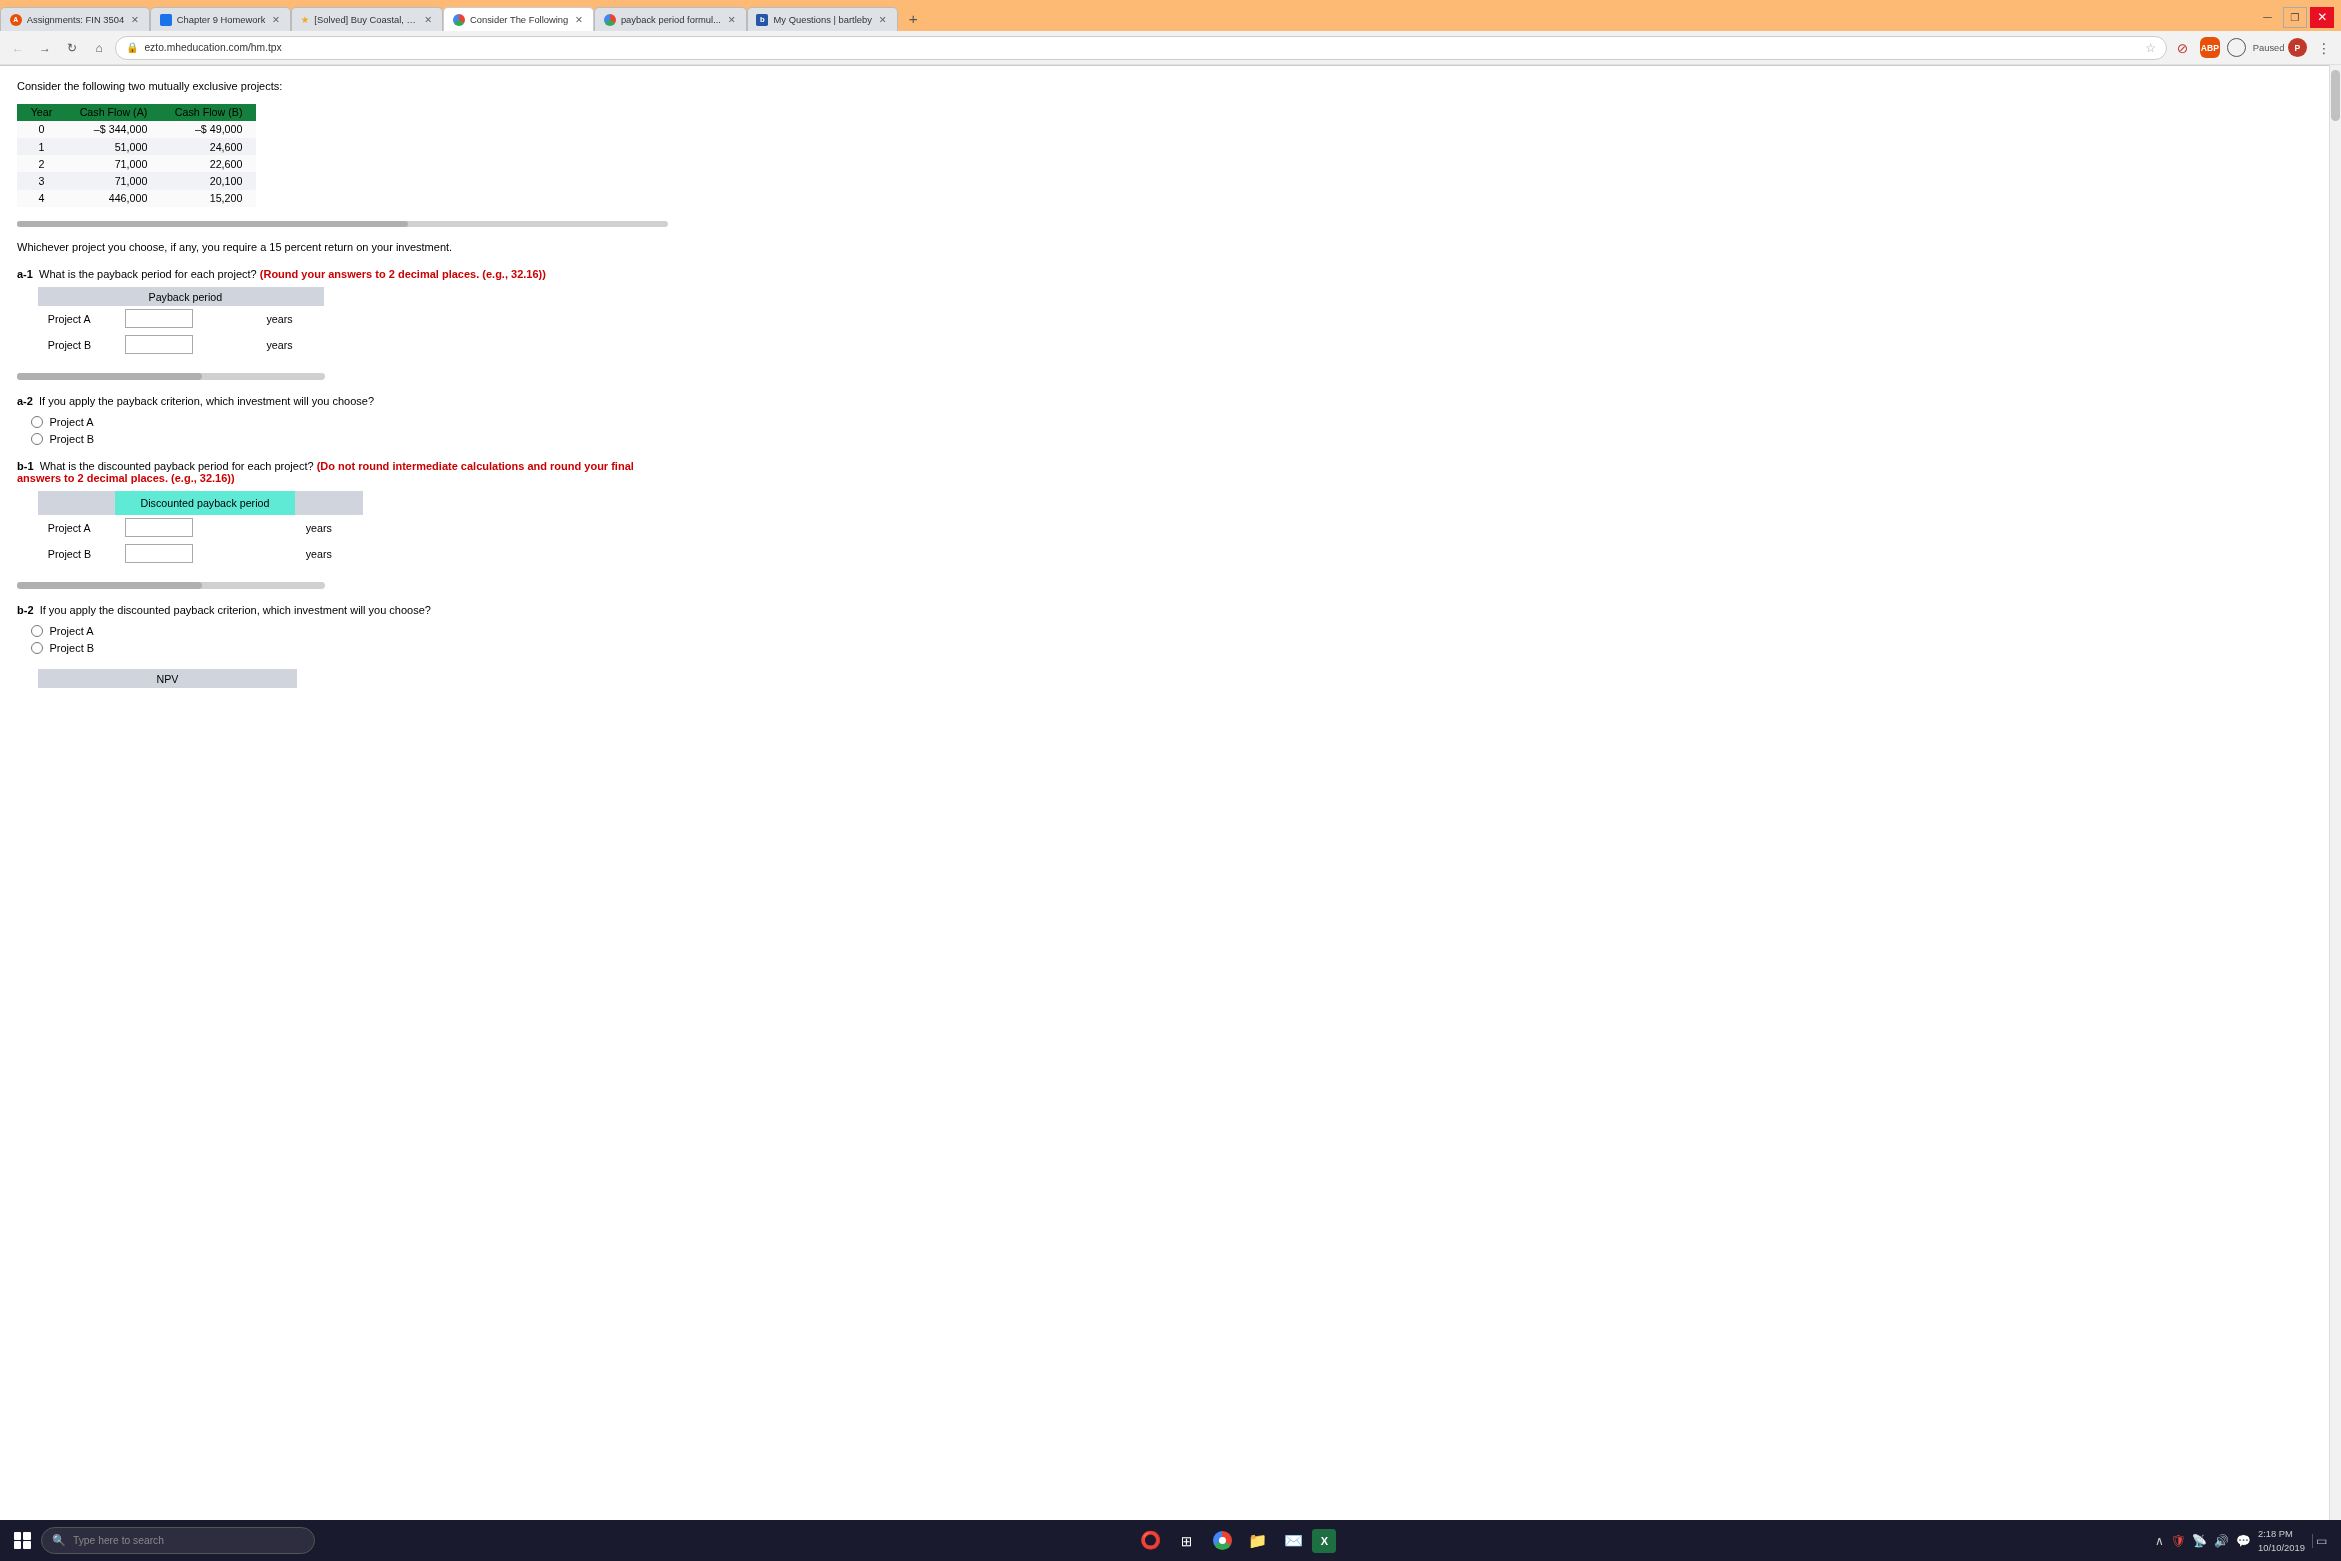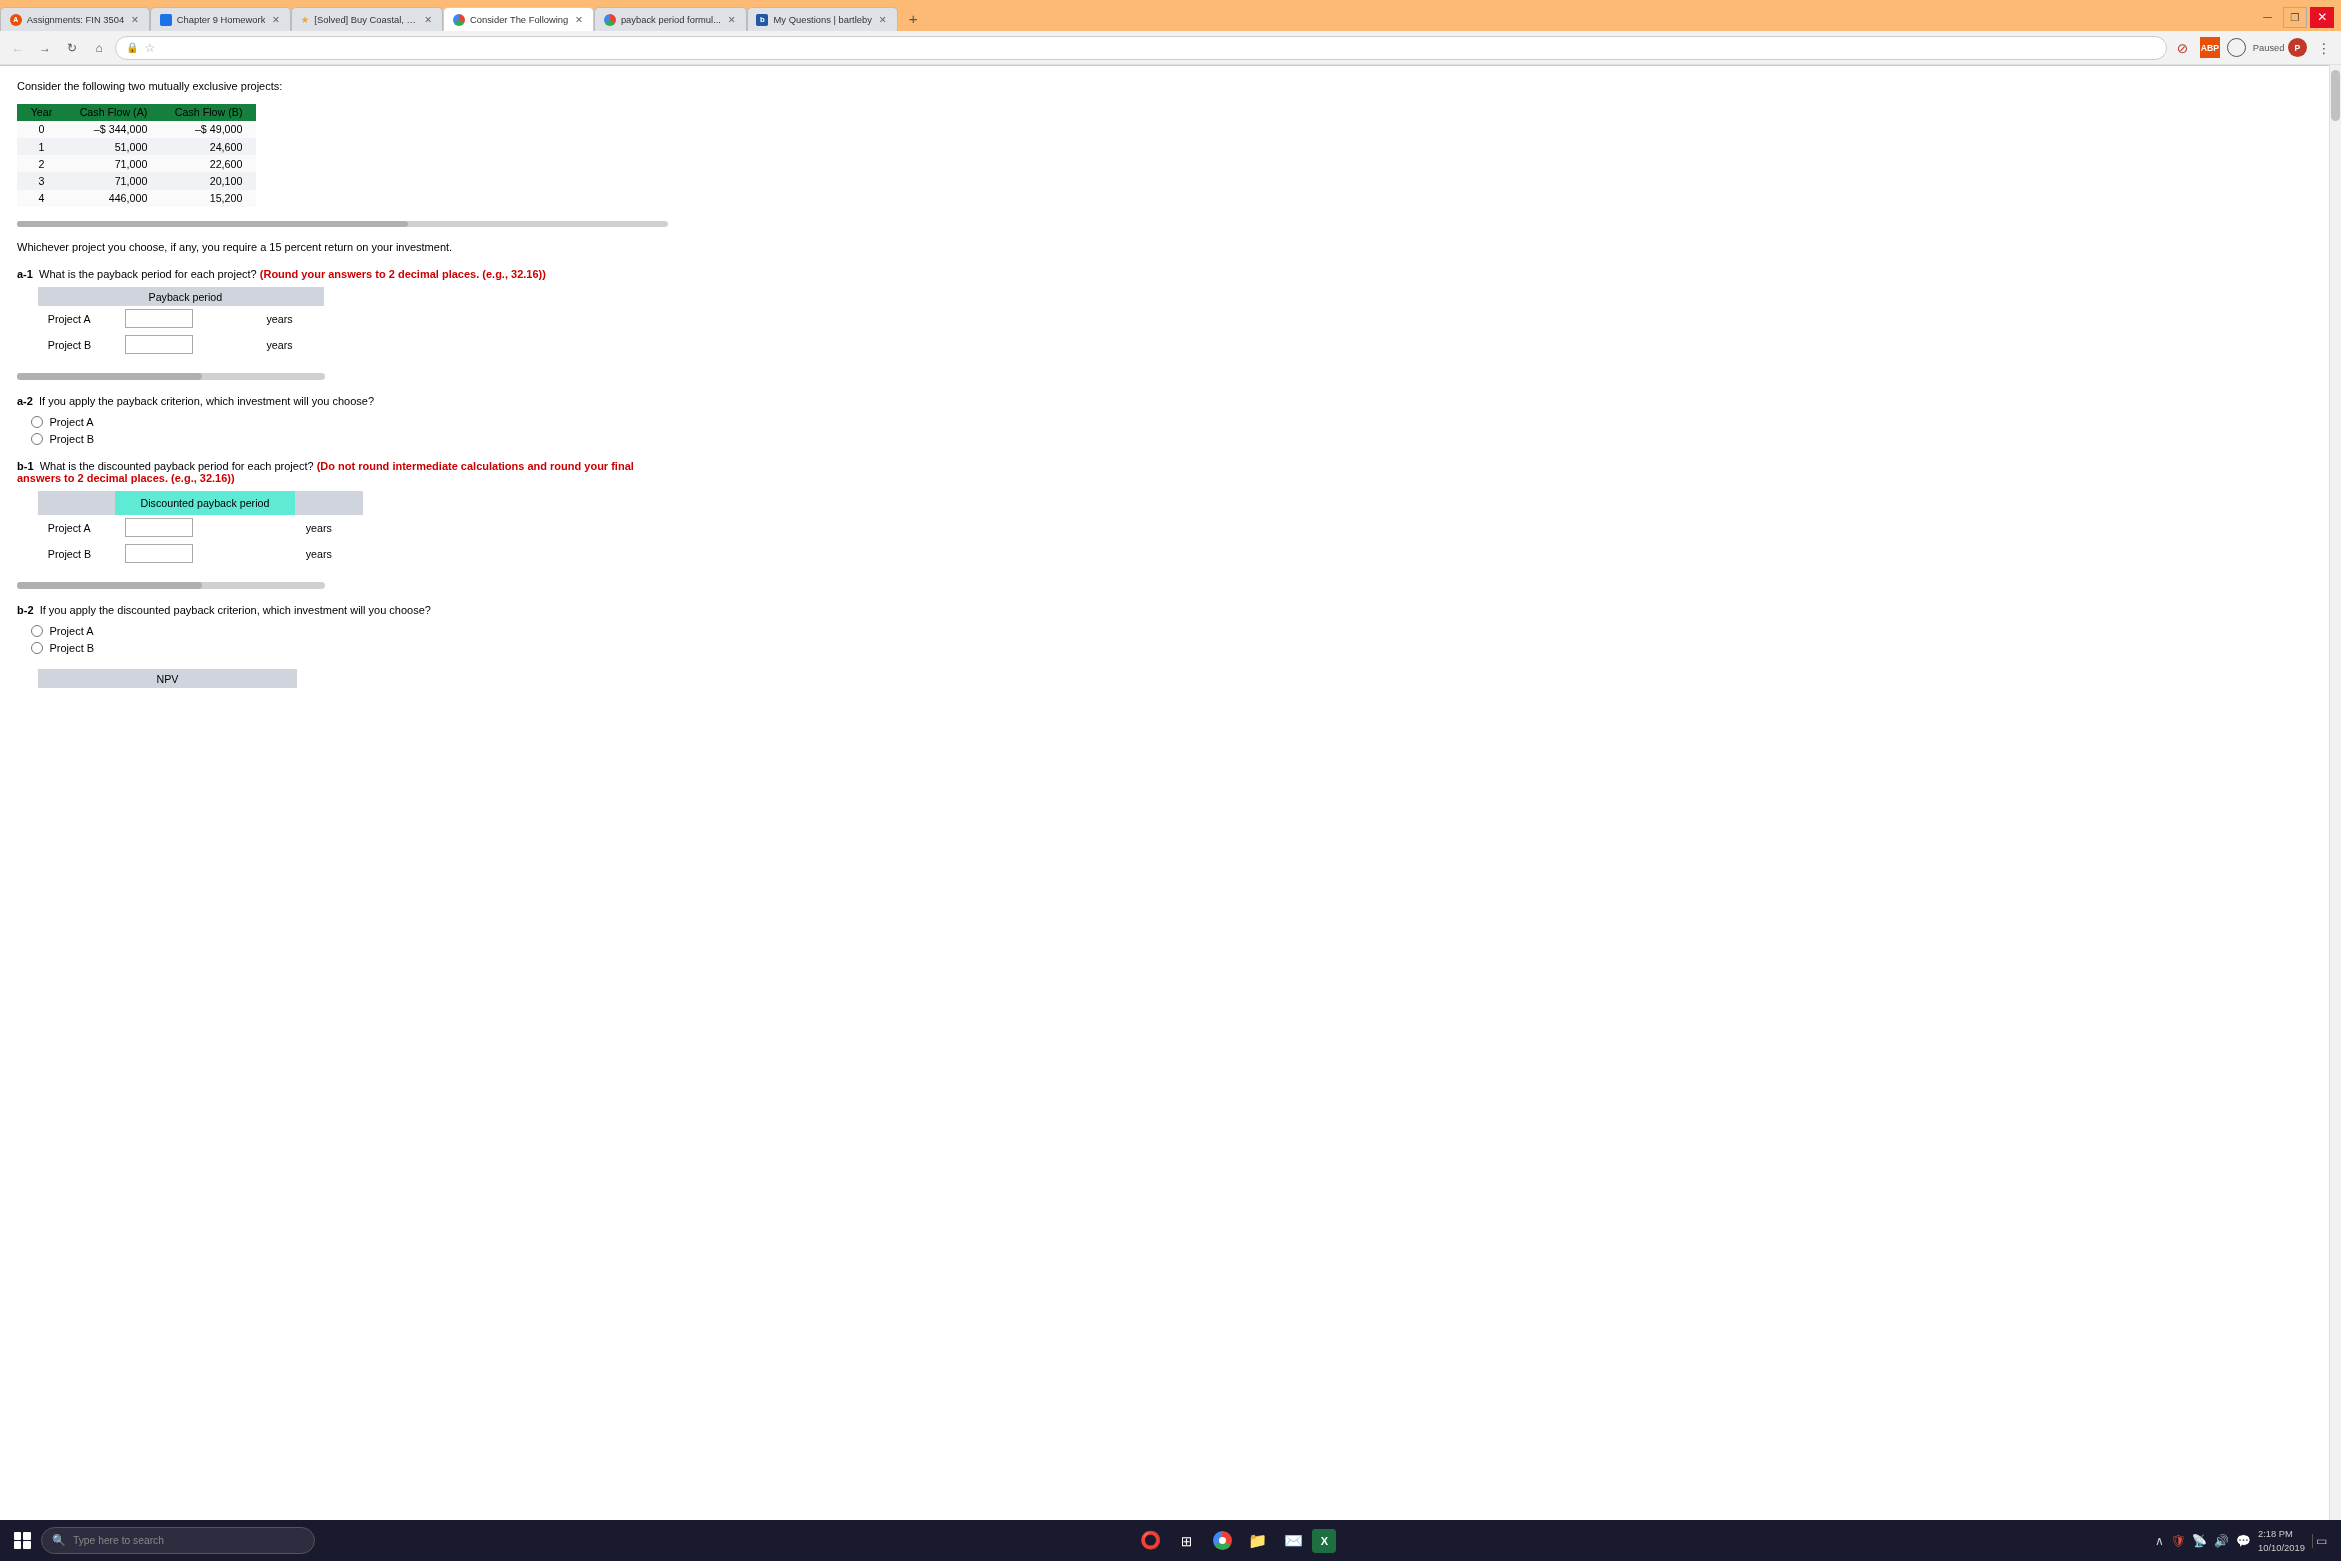--- a/index.html
+++ b/index.html
@@ -409,25 +409,26 @@
     </div>
   </div>
 
   <div class="nav-bar">
     <button class="nav-btn disabled">←</button>
     <button class="nav-btn">→</button>
     <button class="nav-btn">↻</button>
     <button class="nav-btn">⌂</button>
     <div class="address-bar">
       <span class="address-secure">🔒</span>
+      <span class="address-text">ezto.mheducation.com/hm.tpx</span>
       <span style="color:#aaa;font-size:12px;">☆</span>
     </div>
     <div class="nav-icons">
       <div class="nav-icon" style="color:#c0392b;font-size:13.7px;">⊘</div>
-      <div class="nav-icon" style="background:#e8500a;color:white;border-radius:0;font-size:8.6px;font-weight:bold;">ABP</div>
+      <div class="nav-icon" style="background:#e8500a;color:white;border-radius:6px;font-size:8.6px;font-weight:bold;">ABP</div>
       <div class="nav-icon" style="width:19px;height:19px;border-radius:50%;border:1.7px solid #555;"></div>
       <div class="paused-badge">
         <span>Paused</span>
         <div class="avatar">P</div>
       </div>
       <div class="nav-icon" style="font-size:13.7px;">⋮</div>
     </div>
 
     <div style="position:absolute;right:0;top:65px;width:12px;height:calc(100vh - 106px);background:#f1f1f1;border-left:0.9px solid #ddd;display:flex;flex-direction:column;align-items:center;padding-top:1.7px;">
       <div style="width:8.6px;height:51px;background:#c1c1c1;border-radius:4.3px;margin-top:3.4px;"></div>

